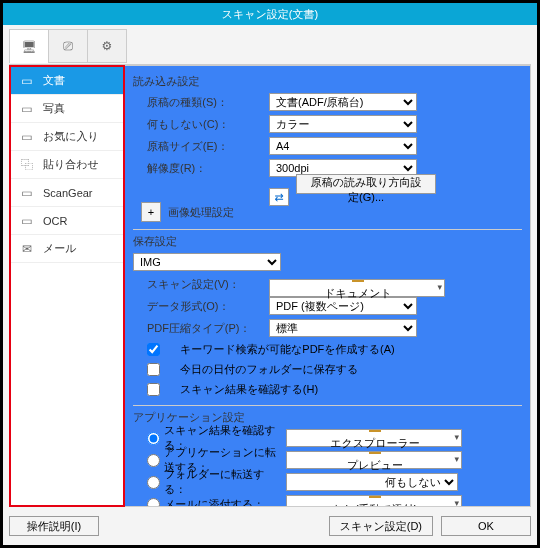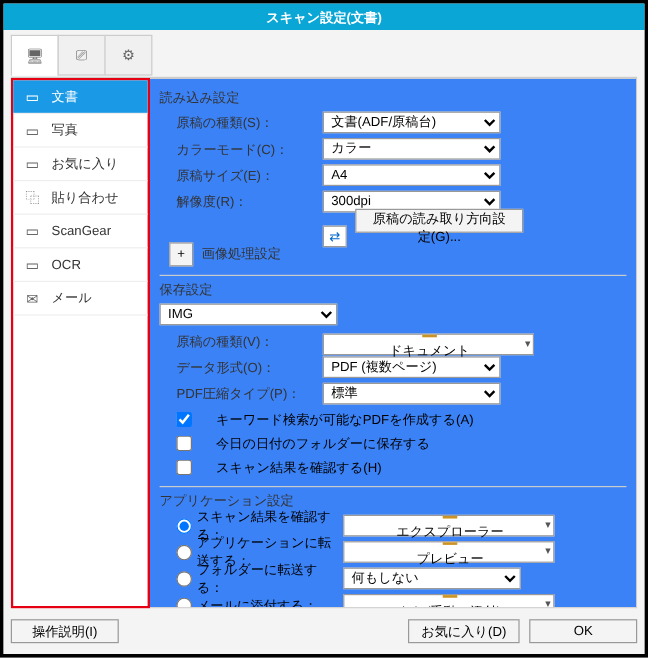--- a/index.html
+++ b/index.html
@@ -1,19 +1,19 @@
 <!DOCTYPE html>
 <html><head>
 <meta charset="utf-8">
 <style>
 * { box-sizing: border-box; margin: 0; padding: 0; font-family: "Meiryo UI", "MS PGothic", sans-serif; font-size: 11px; }
 body { background: #fff; }
 .outer-border { border: 3px solid #000; width: 540px; height: 548px; position: relative; background: #fff; }
 .window { width: 100%; height: 100%; display: flex; flex-direction: column; }
-.titlebar { background: #0aa6d6; color: #fff; height: 22px; display: flex; align-items: center; justify-content: center; font-size: 11px; font-weight: bold; }
+.titlebar { background: #0aa6d6; color: #fff; height: 22px; display: flex; align-items: center; justify-content: center; font-size: 11px; }
 .content-area { flex: 1; background: #f4f4f4; display: flex; flex-direction: column; padding: 4px 6px 6px 6px; overflow: hidden; }
 .top-tabs { height: 36px; display: flex; gap: 0; border-bottom: 1px solid #ccc; }
 .top-tab { width: 40px; height: 34px; background: #fff; border: 1px solid #ccc; border-bottom: none; display: flex; align-items: center; justify-content: center; margin-right: -1px; }
 .top-tab.inactive { background: #f0f0f0; border-bottom:1px solid #ccc; }
 .main-row { flex: 1; display: flex; overflow: hidden; }
 .sidebar { width: 116px; background: #fff; border: 2px solid #e60012; position: relative; }
 .side-item { height: 28px; display: flex; align-items: center; padding-left: 8px; gap: 8px; color: #333; border-bottom: 1px solid #eee; cursor:pointer; }
 .side-item.active { background: #1a99e6; color: #fff; }
 .side-icon { width: 16px; height: 14px; display: inline-flex; align-items: center; justify-content: center; color:#666; font-size:12px;}
 .side-item.active .side-icon { color:#fff; }
@@ -22,21 +22,21 @@
 .row { display: flex; align-items: center; height: 22px; }
 .row .lbl { width: 136px; padding-left: 14px; color: #333; }
 .row .ctl { flex: 1; }
 select, input[type=text] { width: 148px; height: 18px; border: 1px solid #999; background: #fff; font-size: 11px; padding-left: 2px; }
 .btn { border: 1px solid #999; background: #f4f4f4; height: 20px; padding: 0 10px; font-size: 11px; cursor:pointer; }
 .btn.small { width: 20px; padding: 0; text-align: center; line-height:18px;}
 .icon-rot { width:20px; height:18px; border:1px solid #999; background:#fff; display:inline-flex; align-items:center; justify-content:center; color:#06c; margin-right:4px;}
 .chk-row { display: flex; align-items: center; height: 20px; padding-left: 14px; gap: 20px; }
 .radio-row { display: flex; align-items: center; height: 22px; padding-left: 14px; gap: 4px; }
 .radio-row .rlabel { width: 118px; }
-.radio-row select { width: 148px; }
+.radio-row select { width: 172px; text-align: right; }
 .spacer-sec { height:4px; }
 .bottom-bar { height: 32px; display: flex; align-items: center; gap: 8px; padding-top: 6px; }
 .bottom-bar .mid { flex:1; }
 .bottom-bar .btn { min-width: 90px; }
 .hr { border-top:1px solid #ccc; margin:2px 0;}
 .combo { display:inline-flex; align-items:center; width:176px; height:18px; border:1px solid #999; background:#fff; padding-left:2px; gap:4px; position:relative;flex-direction:column;}
 .combo .fold-ico { width:12px; height:10px; background:#f5c24b; border:1px solid #c9932a; display:inline-block;}
 .combo .caret { position:absolute; right:2px; top:2px; font-size:9px; color:#555;}
 .form-area::-webkit-scrollbar{width:14px;background:#f0f0f0;}
 .form-area::-webkit-scrollbar-thumb{background:#c8c8c8;border:1px solid #999;}
@@ -93,21 +93,21 @@
 </div>
 
 <div class="form-area">
 
 <div class="group-label">読み込み設定</div>
 <div class="row">
   <div class="lbl">原稿の種類(S)：</div>
   <div class="ctl"><select><option>文書(ADF/原稿台)</option></select></div>
 </div>
 <div class="row">
-  <div class="lbl">カラーモード(C)：</div>
+  <div class="lbl">何もしない(C)：</div>
   <div class="ctl"><select><option>カラー</option></select></div>
 </div>
 <div class="row">
   <div class="lbl">原稿サイズ(E)：</div>
   <div class="ctl"><select><option>A4</option></select></div>
 </div>
 <div class="row">
   <div class="lbl">解像度(R)：</div>
   <div class="ctl"><select><option>300dpi</option></select></div>
 </div>
@@ -125,21 +125,21 @@
   </div>
 </div>
 
 <div class="spacer-sec"></div>
 <div class="hr"></div>
 <div class="group-label">保存設定</div>
 <div class="row">
   <div class="ctl"><select><option>IMG</option></select></div>
 </div>
 <div class="row">
-  <div class="lbl">原稿の種類(V)：</div>
+  <div class="lbl">スキャン設定(V)：</div>
   <div class="ctl">
     <div class="combo">
       <span class="fold-ico"></span>
       <span>ドキュメント</span>
       <span class="caret">▾</span>
     </div>
   </div>
 </div>
 <div class="row">
   <div class="lbl">データ形式(O)：</div>
@@ -198,19 +198,19 @@
                 <span class="caret">▾</span>
   </div>
 </div>
 
 </div>
 </div>
 
 <div class="bottom-bar">
   <button class="btn">操作説明(I)</button>
   <div class="mid"></div>
-  <button class="btn">お気に入り(D)</button>
+  <button class="btn">スキャン設定(D)</button>
   <button class="btn">OK</button>
 </div>
 
 </div>
 </div>
 </div>
 
 </body></html>

